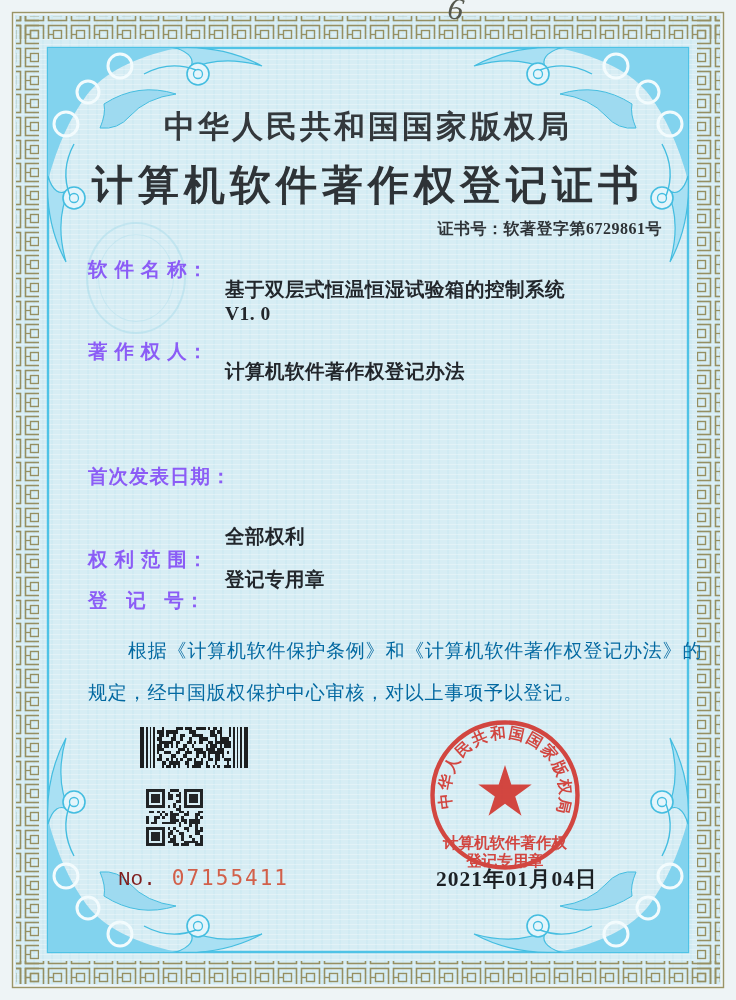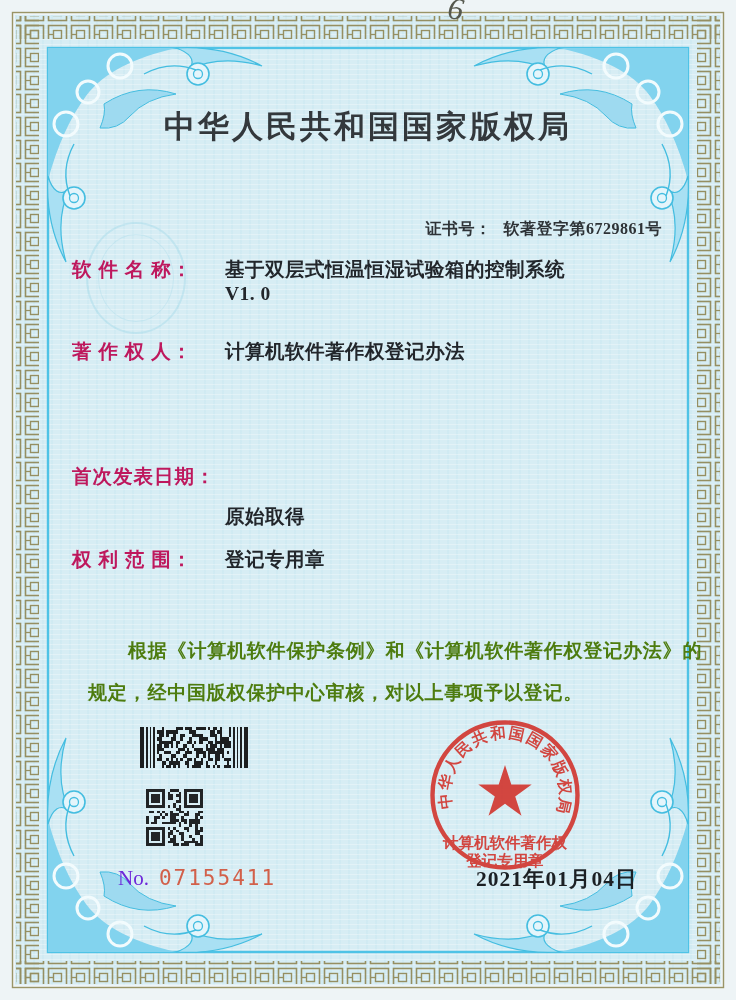--- a/index.html
+++ b/index.html
@@ -45,49 +45,50 @@
   }
   .title{
     position:absolute;left:0;top:158px;width:736px;
     text-align:center;font-size:41px;font-weight:bold;color:#2e3337;
     letter-spacing:5px;
   }
   .cert-no{
     position:absolute;right:74px;top:219px;
     font-size:16px;font-weight:bold;color:#2e3337;letter-spacing:0.5px;
   }
-  .cert-no .lbl{margin-right:12px;font-family:Liberation Mono, monospace;}
+  .cert-no .lbl{font-family:Liberation Mono, monospace;}
   .field-label{
-    position:absolute;left:72px;
-    font-size:19.5px;font-weight:bold;color:#be185d;
+    position:absolute;left:88px;
+    font-size:19.5px;font-weight:bold;color:#8b5cf6;
     white-space:pre;letter-spacing:1px;
   }
   .field-value{
     position:absolute;left:225px;
     font-size:19.5px;font-weight:bold;color:#22262b;letter-spacing:0.5px;
     white-space:pre;
+    margin-top:20px;
   }
   .statement-line{
     position:absolute;
-    font-size:19px;font-weight:bold;color:#4d7c0f;letter-spacing:0.8px;
+    font-size:19px;font-weight:normal;color:#0369a1;letter-spacing:0.8px;
   }
   .barcode{position:absolute;left:140px;top:727px;}
   .qrcode{position:absolute;left:146px;top:789px;}
   .serial-row{position:absolute;left:118px;top:866px;}
   .serial-label{
-    font-size:21px;color:#6d28d9;font-family:Liberation Serif, serif;
+    font-size:21px;color:#7f1d1d;font-family:Liberation Mono, monospace;
   }
   .serial-number{
     font-size:21px;color:#d2604a;font-family:"DejaVu Sans Mono","Liberation Mono",monospace;
-    letter-spacing:2px;margin-left:10px;
+    letter-spacing:2px;margin-left:16px;
   }
   .seal{position:absolute;left:424px;top:714px;width:162px;height:162px;opacity:0.92;}
   .issue-date{
     position:absolute;left:436px;top:864px;
-    font-size:21.5px;font-weight:bold;color:#1c2024;letter-spacing:1px;margin-left:40px;
+    font-size:21.5px;font-weight:bold;color:#1c2024;letter-spacing:1px;
   }
 </style>
 </head>
 <body>
 
 <div class="page">
 
   <div class="cert-bg"></div>
 
   <svg class="border-svg" width="736" height="1000" viewBox="0 0 736 1000">
@@ -126,40 +127,42 @@
     <use href="#fl" transform="translate(688,48) scale(-1,1)"></use>
     <use href="#fl" transform="translate(48,952) scale(1,-1)"></use>
     <use href="#fl" transform="translate(688,952) scale(-1,-1)"></use>
   </svg>
 
   <div class="watermark"></div>
 
   <div class="hand-mark">6</div>
 
   <div class="authority">中华人民共和国国家版权局</div>
+  <div class="title">计算机软件著作权登记证书</div>
 
   <div class="cert-no">
     <span class="lbl">证书号：</span><span>软著登字第6729861号</span>
   </div>
 
   <div class="field-label" style="top:256px">软 件 名 称：</div>
   <div class="field-value" style="top:256px">基于双层式恒温恒湿试验箱的控制系统</div>
   <div class="field-value" style="top:283px">V1. 0</div>
 
   <div class="field-label" style="top:338px">著 作 权 人：</div>
   <div class="field-value" style="top:338px">计算机软件著作权登记办法</div>
 
 
   <div class="field-label" style="top:463px">首次发表日期：</div>
 
-  <div class="field-value" style="top:503px">原始取得</div>
+  <div class="field-value" style="top:503px">全部权利</div>
 
   <div class="field-label" style="top:546px">权 利 范 围：</div>
   <div class="field-value" style="top:546px">登记专用章</div>
 
+  <div class="field-label" style="top:587px">登   记   号：</div>
 
   <div class="statement-line" style="left:128px;top:638px">根据《计算机软件保护条例》和《计算机软件著作权登记办法》的</div>
   <div class="statement-line" style="left:88px;top:680px">规定，经中国版权保护中心审核，对以上事项予以登记。</div>
 
   <svg class="barcode" width="108" height="41" viewBox="0 0 108 41" shape-rendering="crispEdges">
     <g id="barcode-bars" fill="#1d1f20">
         <rect x="0" y="0" width="4" height="41"></rect>
         <rect x="6" y="0" width="2" height="41"></rect>
         <rect x="10" y="0" width="1" height="41"></rect>
         <rect x="13" y="0" width="2" height="41"></rect>

